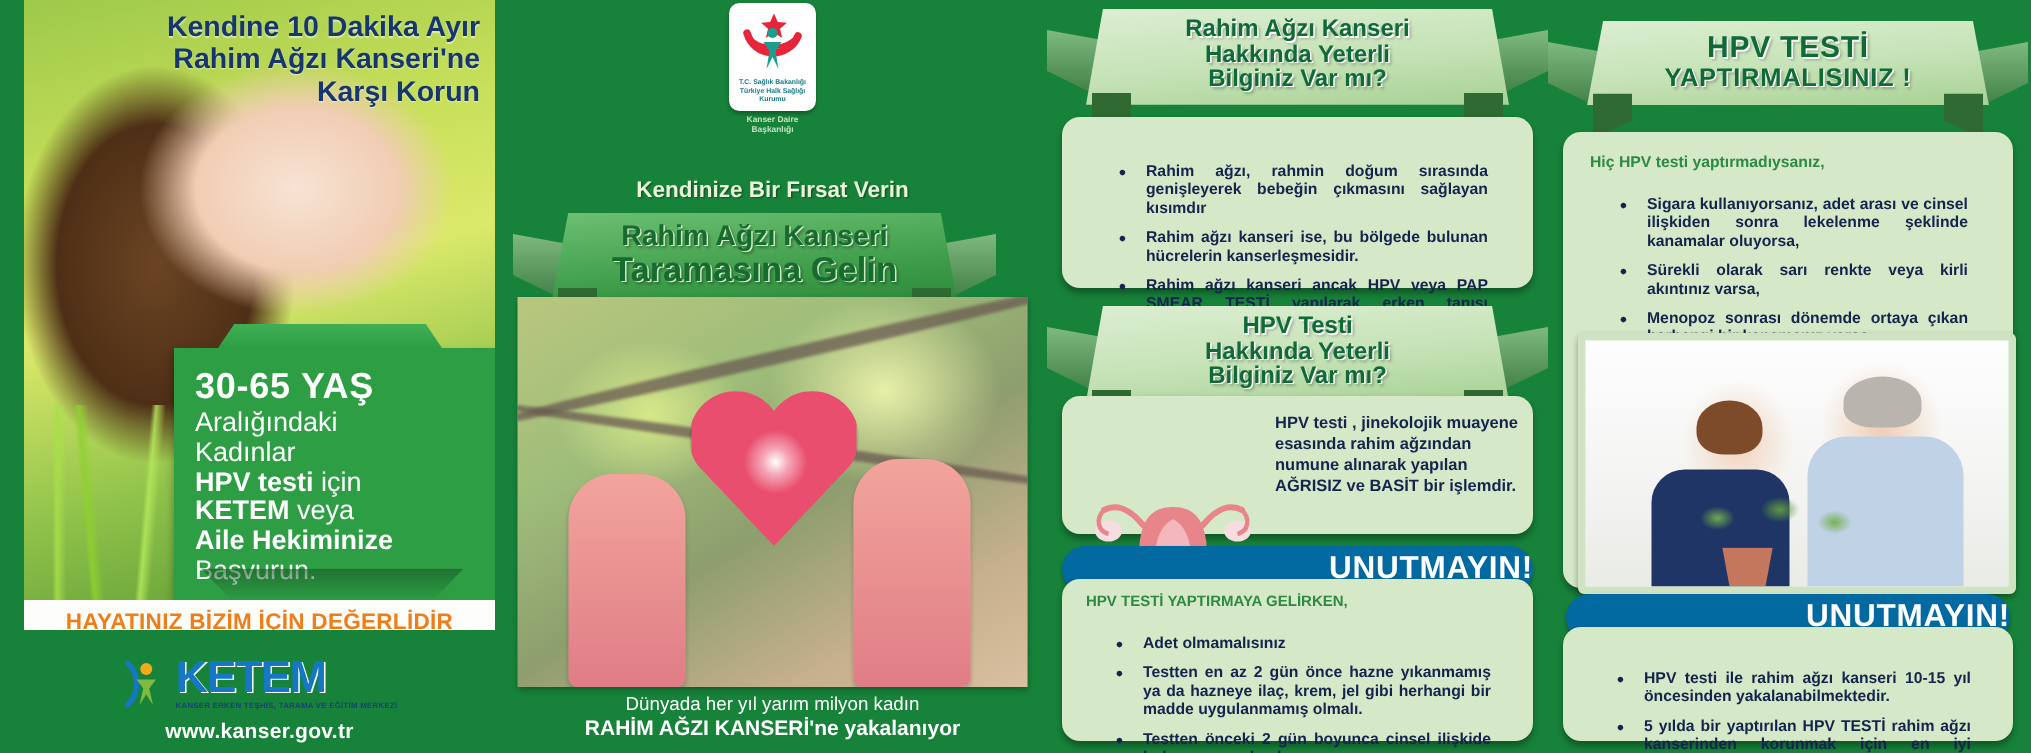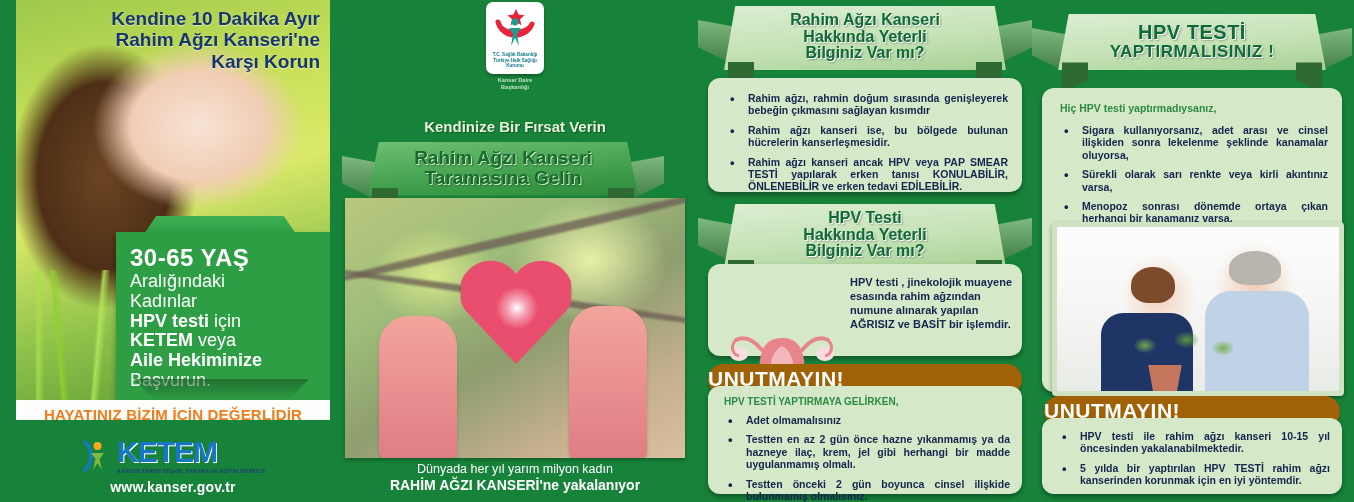--- a/index.html
+++ b/index.html
@@ -24,21 +24,21 @@
         padding:6px 14px 8px;text-align:center;}
   .ribbon .fold{position:absolute;width:26px;height:30px;bottom:-22px;}
   .ribbon .fold.l{left:4px;background:#2f6a33;clip-path:polygon(0 0,100% 0,100% 60%,0 100%);}
   .ribbon .fold.r{right:4px;background:#2f6a33;clip-path:polygon(0 0,100% 0,100% 100%,0 60%);}
   .ribtext{font-weight:bold;color:#0e6b36;line-height:1.04;
         text-shadow:1px 1px 0 #ffffff, 2px 2px 2px rgba(0,0,0,.25);}
 
   
   .card{position:absolute;background:#d5e8c8;border-radius:12px;
         box-shadow:0 3px 5px rgba(0,0,0,.35);}
-  .card ul{margin:0;padding:0;list-style:none;}
+  .card ul{margin:16px;padding:0;list-style:none;}
   .card li{position:relative;padding-left:26px;margin-bottom:7px;
         color:#14244d;font-size:10.5px;line-height:1.18;text-align:justify;font-weight:bold;}
   .card li:before{content:"•";position:absolute;left:8px;top:-1px;font-size:13px;color:#14244d;}
 
   
   #panel1{position:absolute;left:16px;top:0;width:314px;height:420px;overflow:hidden;}
   .p1photo{position:absolute;inset:0;
      background:
        radial-gradient(ellipse 150px 120px at 58% 30%,#f7e3d4 0%,#f1cdb4 45%,rgba(241,205,180,0) 70%),
        radial-gradient(ellipse 120px 170px at 28% 42%,#6b4423 0%,#4e2f16 55%,rgba(78,47,22,0) 78%),
@@ -112,21 +112,21 @@
   .p2foot{position:absolute;left:0;top:462px;width:100%;text-align:center;color:#fff;}
   .p2foot .a{font-size:12.5px;font-weight:normal;}
   .p2foot .b{font-size:14px;font-weight:bold;margin-top:1px;}
 
   
   #panel3{position:absolute;left:700px;top:0;width:330px;height:502px;}
   
   #panel4{position:absolute;left:1030px;top:0;width:324px;height:502px;}
 
   .unut{position:absolute;left:0;width:100%;}
-  .unutbar{background:#a16207;border-radius:16px;text-align:left;padding:3px 0 4px;
+  .unutbar{background:#0369a1;border-radius:16px;text-align:right;padding:3px 0 4px;
      box-shadow:0 2px 3px rgba(0,0,0,.3);}
   .unutbar span{font-size:21px;font-weight:bold;color:#ffffff;letter-spacing:.5px;}
   .leadline{font-size:10px;font-weight:bold;color:#2d8a44;margin:0 0 7px 4px;}
 
   .photo4{position:absolute;left:22px;top:222px;width:282px;height:164px;
      background:#eef6e8;border:5px solid #cfe3c2;border-radius:4px;
      box-shadow:0 2px 4px rgba(0,0,0,.35);overflow:hidden;}
   .ph4inner{position:absolute;inset:0;background:
       radial-gradient(ellipse 52px 58px at 36% 42%,#f3d2bb 0%,rgba(243,210,187,0) 72%),
       radial-gradient(ellipse 56px 62px at 70% 36%,#f0cdb4 0%,rgba(240,205,180,0) 72%),
@@ -213,21 +213,21 @@
       </div>
     </div>
 
     <div class="p2sub">Kendinize Bir Fırsat Verin</div>
 
     <div class="ribbon" style="left:28px;top:142px;width:270px;">
       <div class="wing l"></div>
       <div class="wing r"></div>
       <div class="face" style="background:linear-gradient(175deg,#6cc071,#3b9a47 70%,#2f8a3c);">
         <div class="ribtext" style="font-size:19px;color:#176b2e;text-shadow:1px 1px 0 #c9ecc2,2px 2px 2px rgba(0,0,0,.3);">Rahim Ağzı Kanseri</div>
-        <div class="ribtext" style="font-size:19px;color:#176b2e;text-shadow:1px 1px 0 #c9ecc2,2px 2px 2px rgba(0,0,0,.3);">Taramasına Gelin</div>
+        <div class="ribtext" style="font-size:23px;color:#176b2e;text-shadow:1px 1px 0 #c9ecc2,2px 2px 2px rgba(0,0,0,.3);">Taramasına Gelin</div>
       </div>
       <div class="fold l"></div>
       <div class="fold r"></div>
     </div>
 
     <div class="p2photo">
       <div class="branch" style="left:-20px;top:34px;width:400px;height:9px;transform:rotate(-13deg);"></div>
       <div class="branch" style="left:-20px;top:96px;width:400px;height:7px;transform:rotate(8deg);"></div>
       <div class="hand l"></div>
       <div class="hand r"></div>

